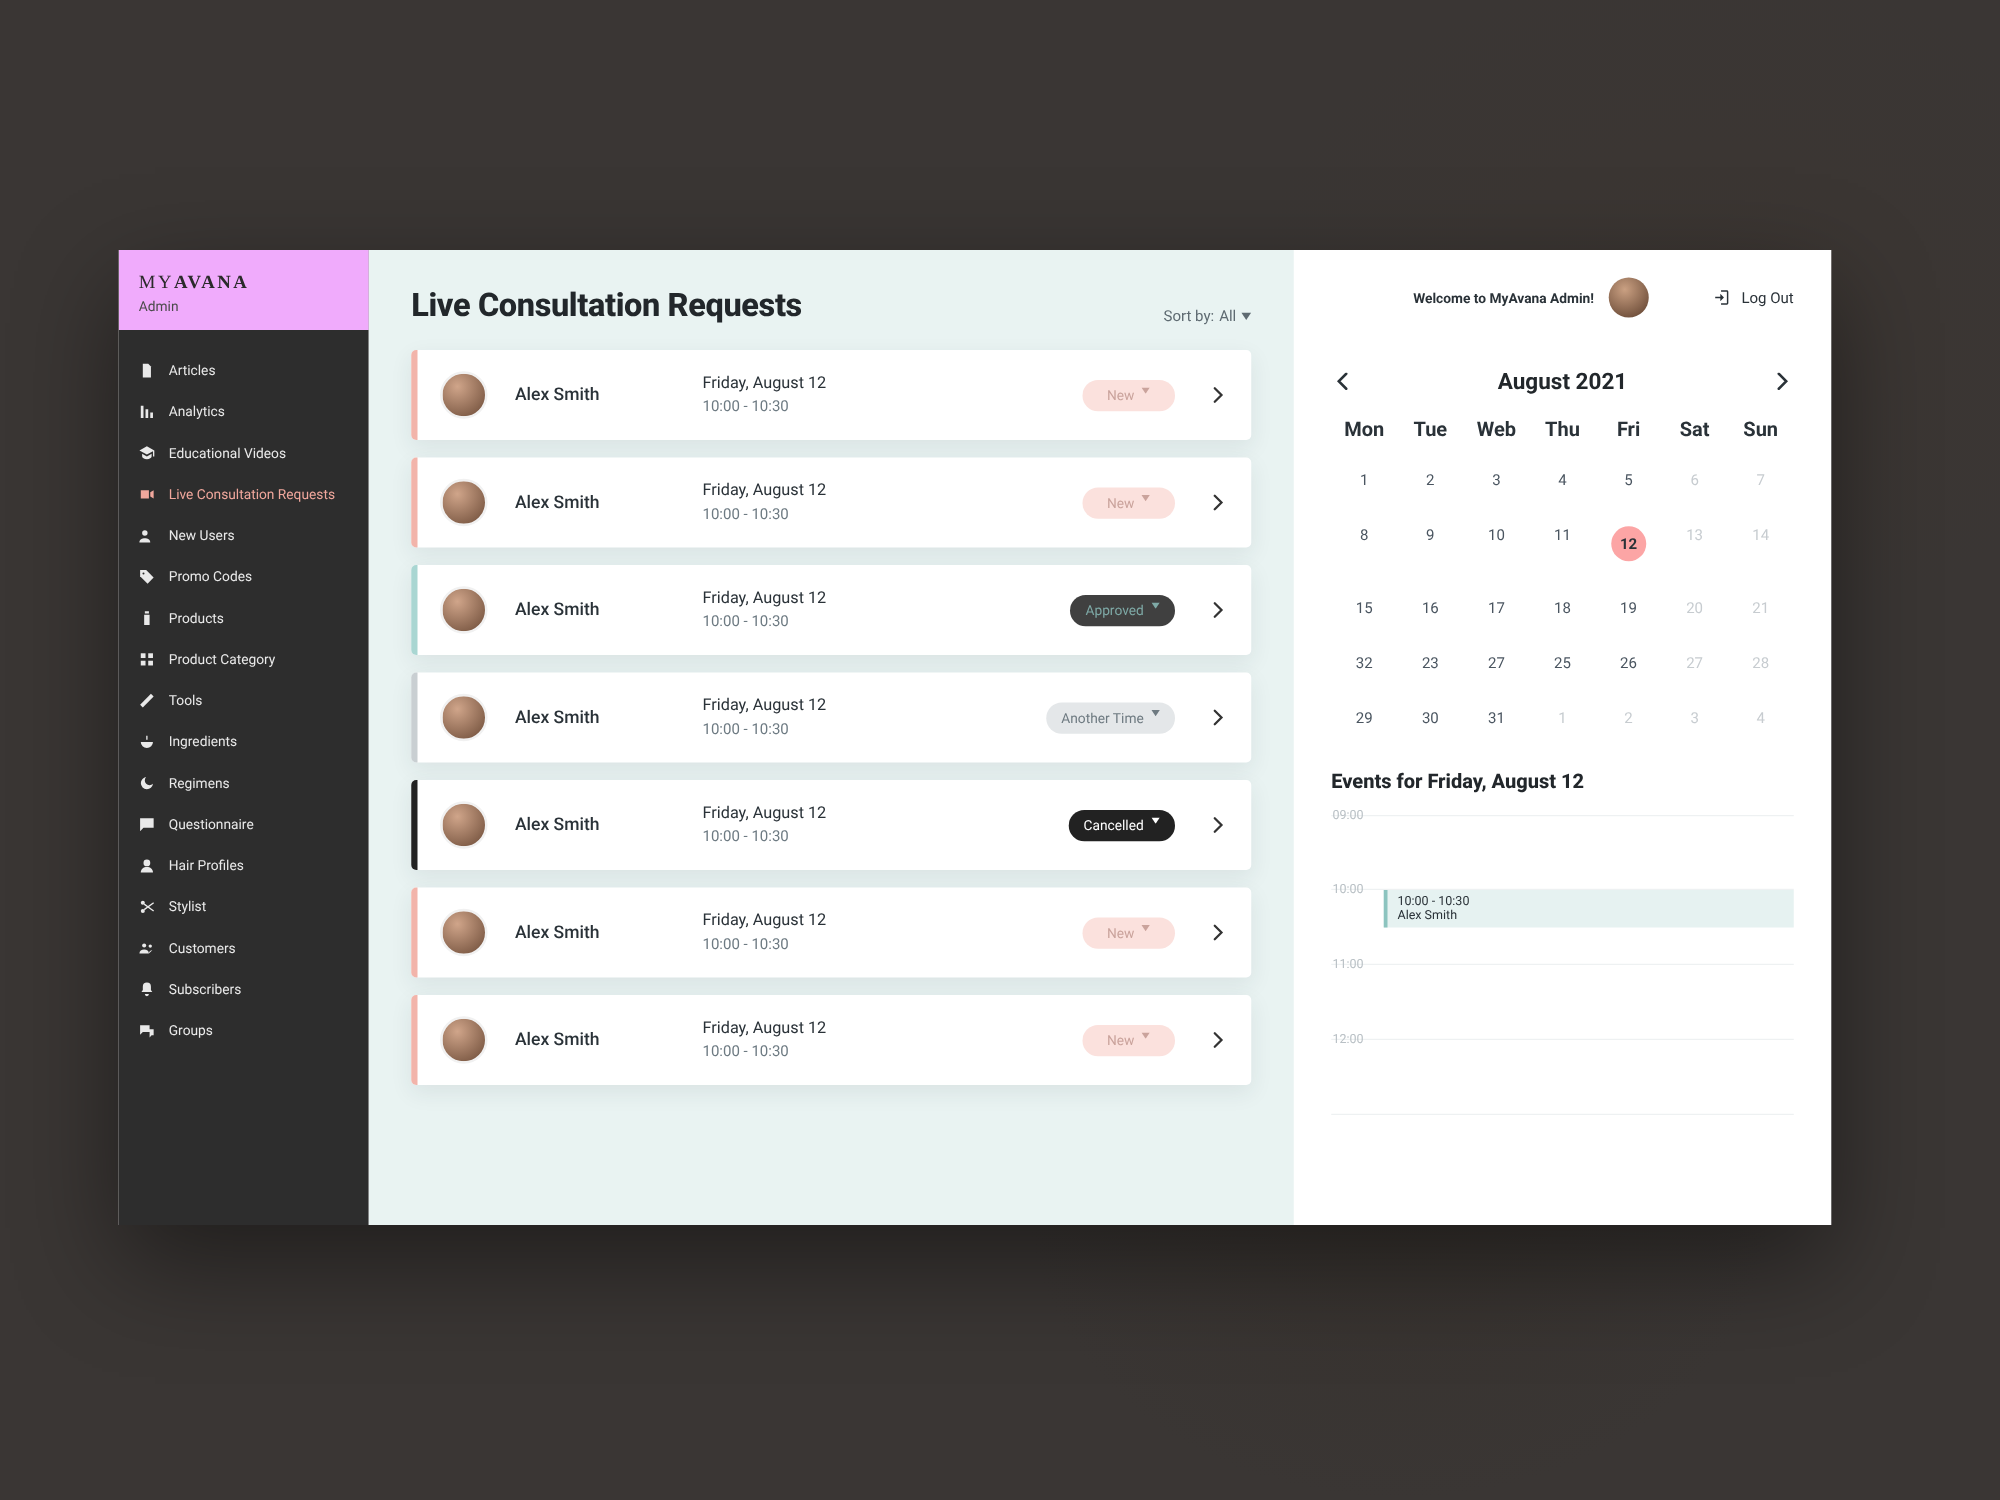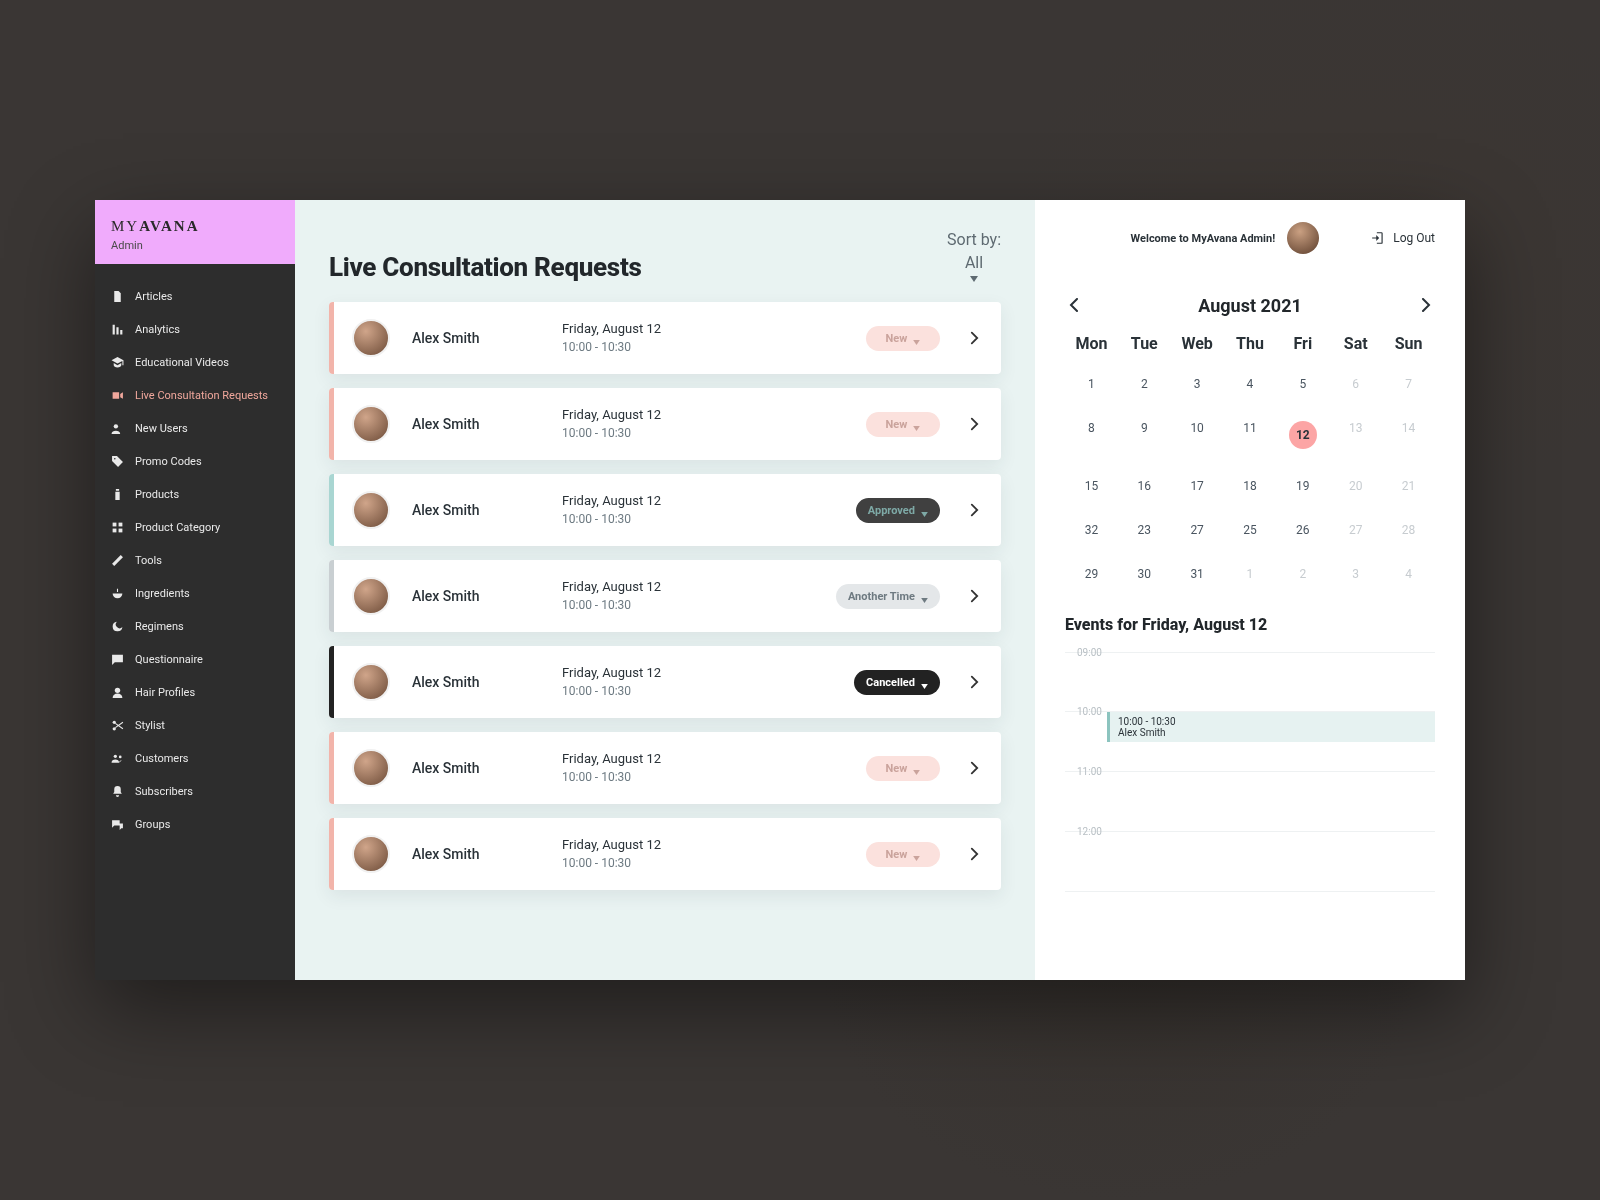--- a/index.html
+++ b/index.html
@@ -82,25 +82,24 @@
     align-items: flex-end;
     margin-bottom: 20px;
   }
   .main-title {
     font-size: 26px;
     font-weight: 800;
     color: #22272b;
     letter-spacing: -0.3px;
   }
   .sort {
-    font-size: 16px;
+    font-size: 12px;
     color: #5e6a71;
     display: flex; gap: 4px; align-items: center;
     cursor: pointer;
-    flex-direction: column;
   }
 
   .cards { display: flex; flex-direction: column; gap: 14px; }
   .card {
     background: #fff;
     border-radius: 4px;
     height: 72px;
     display: flex;
     align-items: center;
     padding: 0 22px 0 0;
@@ -126,24 +125,23 @@
     flex-shrink: 0;
   }
   .card .name { width: 150px; font-size: 14px; color: #2a3238; font-weight: 500; }
   .card .when { flex: 1; font-size: 13px; color: #2a3238; line-height: 1.45; }
   .card .when .time { color: #6d7a82; font-size: 12px; }
   .card .status {
     min-width: 74px;
     padding: 6px 12px;
     border-radius: 18px;
     font-size: 11px;
-    display: inline-flex; align-items: flex-end; gap: 6px;
+    display: inline-flex; align-items: flex-start; gap: 6px;
     justify-content: center;
     margin-right: 30px;
-    font-weight: bold;
   }
   .status-new { background: #fbe1dd; color: #caa39c; }
   .status-approved { background: #404040; color: #7ea9a6; }
   .status-another { background: #e4e7e9; color: #6e7a81; }
   .status-cancelled { background: #222; color: #fff; }
   .card .chev { color: #333; }
 
   
   .right {
     width: 430px;
@@ -199,21 +197,21 @@
 
   .events-title { font-size: 16px; font-weight: 800; color: #22272b; margin-bottom: 18px; }
 
   .timeline { position: relative; font-size: 10px; color: #b9c0c5; }
   .hour {
     height: 60px; position: relative;
     border-bottom: 1px solid #eef1f2;
   }
   .hour:first-child { border-top: 1px solid #eef1f2; }
   .hour .label {
-    position: absolute; top: -6px; left: 12px;
+    position: absolute; top: -6px; left: 1px;
   }
   .event-block {
     position: absolute; left: 42px; right: 0;
     background: #e6f2f1;
     border-left: 3px solid #8cc4bf;
     padding: 4px 8px;
     color: #2a3238;
     font-size: 10px;
   }
 

